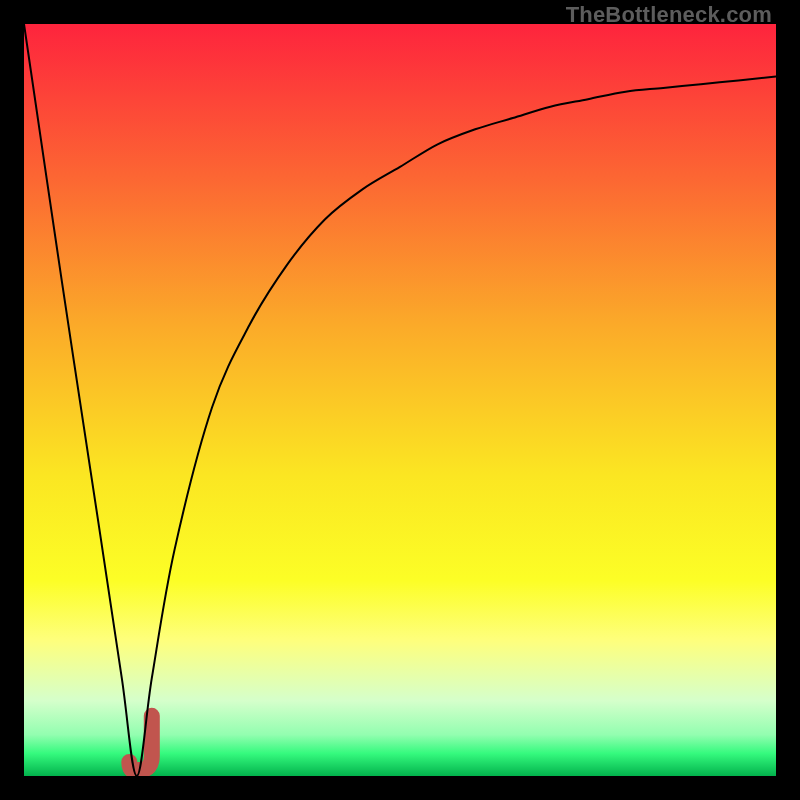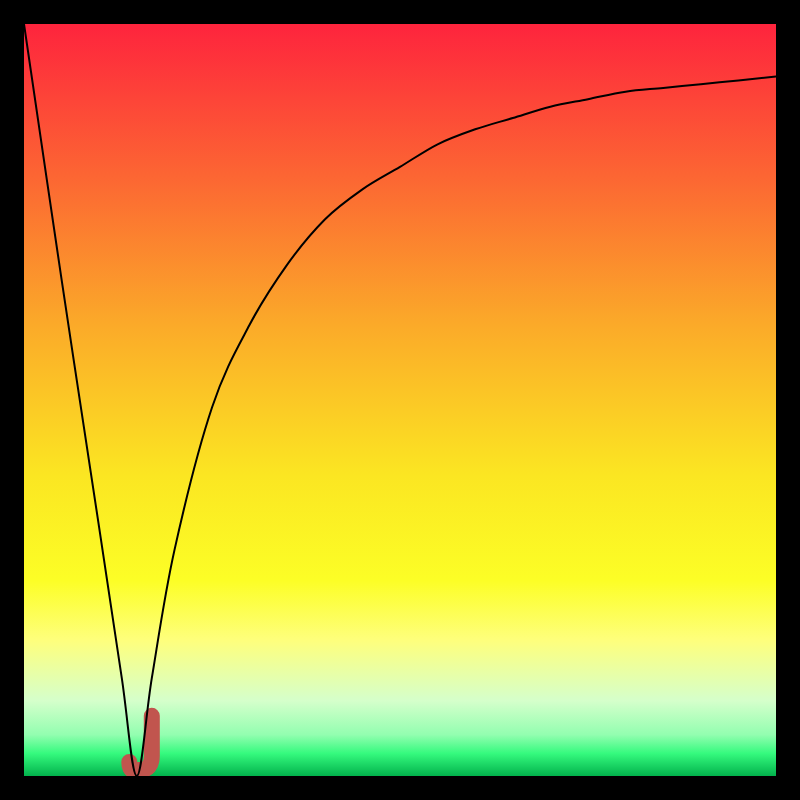--- a/index.html
+++ b/index.html
@@ -62,13 +62,14 @@
       <rect id="bg-rect" x="0" y="0" width="752" height="752" fill="url(#bg-grad)"></rect>
       <path id="highlight" fill="none" d="M 127.8 691.8
               L 127.8 732.0
               Q 127.8 746.0 115.8 746.0
               L 109.3 746.0
               Q 105.3 746.0 105.3 738.0" stroke="#c1554e" stroke-width="16" stroke-linecap="round" stroke-linejoin="round"></path>
       <path id="curve" fill="none" d="M 0 0 C 6.3 42.6, 25.1 171.7, 37.6 255.7 C 50.1 339.7, 65.2 437.4, 75.2 503.8 C 85.2 570.3, 91.5 612.9, 97.8 654.2 C 104.0 695.6, 107.8 752.0, 112.8 752.0 C 117.8 752.0, 121.6 691.8, 127.8 654.2 C 134.1 616.6, 140.4 571.5, 150.4 526.4 C 160.4 481.3, 175.5 421.1, 188.0 383.5 C 200.5 345.9, 213.1 324.6, 225.6 300.8 C 238.1 277.0, 250.7 258.2, 263.2 240.6 C 275.7 223.1, 288.3 208.1, 300.8 195.5 C 313.3 183.0, 325.9 174.2, 338.4 165.4 C 350.9 156.7, 363.5 150.4, 376.0 142.9 C 388.5 135.4, 401.1 126.6, 413.6 120.3 C 426.1 114.1, 438.7 109.7, 451.2 105.3 C 463.7 100.9, 476.3 97.8, 488.8 94.0 C 501.3 90.2, 513.9 85.9, 526.4 82.7 C 538.9 79.6, 551.5 77.7, 564.0 75.2 C 576.5 72.7, 589.1 69.6, 601.6 67.7 C 614.1 65.8, 626.7 65.2, 639.2 63.9 C 651.7 62.7, 664.3 61.4, 676.8 60.2 C 689.3 58.9, 701.9 57.7, 714.4 56.4 C 726.9 55.1, 745.7 53.3, 752.0 52.6" stroke="#000000" stroke-width="2" stroke-linecap="round" stroke-linejoin="round"></path>
     </svg>
   </div>
 
+  <div class="watermark">TheBottleneck.com</div>
 </div>
 
 </body></html>

